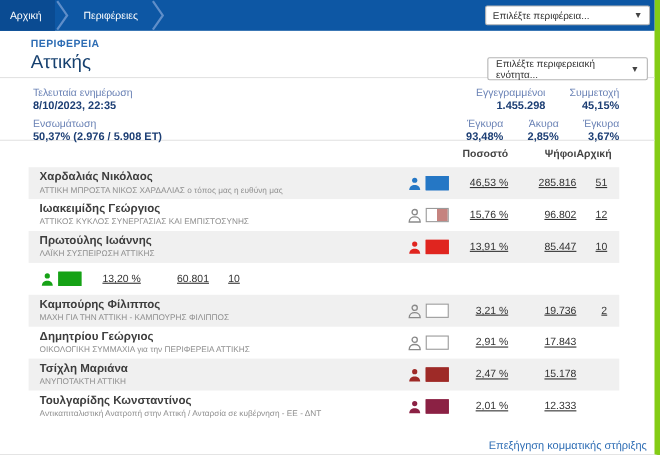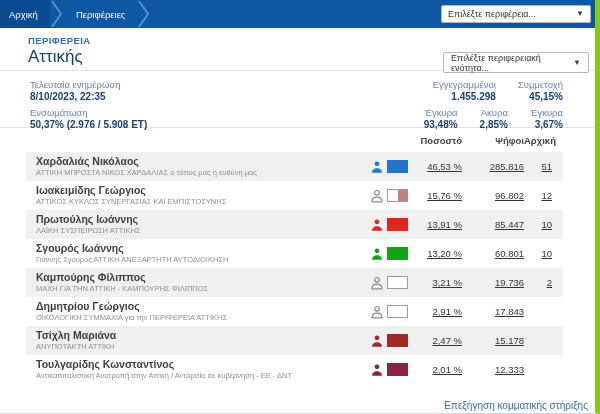--- a/index.html
+++ b/index.html
@@ -183,24 +183,20 @@
               <circle cx="8" cy="4.4" r="2.7" fill="#e0251f"></circle>
               <path d="M2.3 14.6c0-3.3 2.6-5.2 5.7-5.2s5.7 1.9 5.7 5.2z" fill="#e0251f"></path>
             </svg>
             <div class="sq" style="background: rgb(224, 37, 31); border-color: rgb(224, 37, 31);"></div>
           </div>
           <div class="col-pct num">13,91 %</div>
           <div class="col-votes num">85.447</div>
           <div class="col-seats num">10</div>
         </div>
         <div class="row">
-          <div class="cand">
-            <div class="cand-name">Σγουρός Ιωάννης</div>
-            <div class="cand-party">Γιάννης Σγουρός ΑΤΤΙΚΗ ΑΝΕΞΑΡΤΗΤΗ ΑΥΤΟΔΙΟΙΚΗΣΗ</div>
-          </div>
           <div class="icon-wrap">
             <svg width="14" height="14" viewBox="0 0 16 16" class="person-svg">
               <circle cx="8" cy="4.4" r="2.7" fill="#16a216"></circle>
               <path d="M2.3 14.6c0-3.3 2.6-5.2 5.7-5.2s5.7 1.9 5.7 5.2z" fill="#16a216"></path>
             </svg>
             <div class="sq" style="background: rgb(22, 162, 22); border-color: rgb(22, 162, 22);"></div>
           </div>
           <div class="col-pct num">13,20 %</div>
           <div class="col-votes num">60.801</div>
           <div class="col-seats num">10</div>

